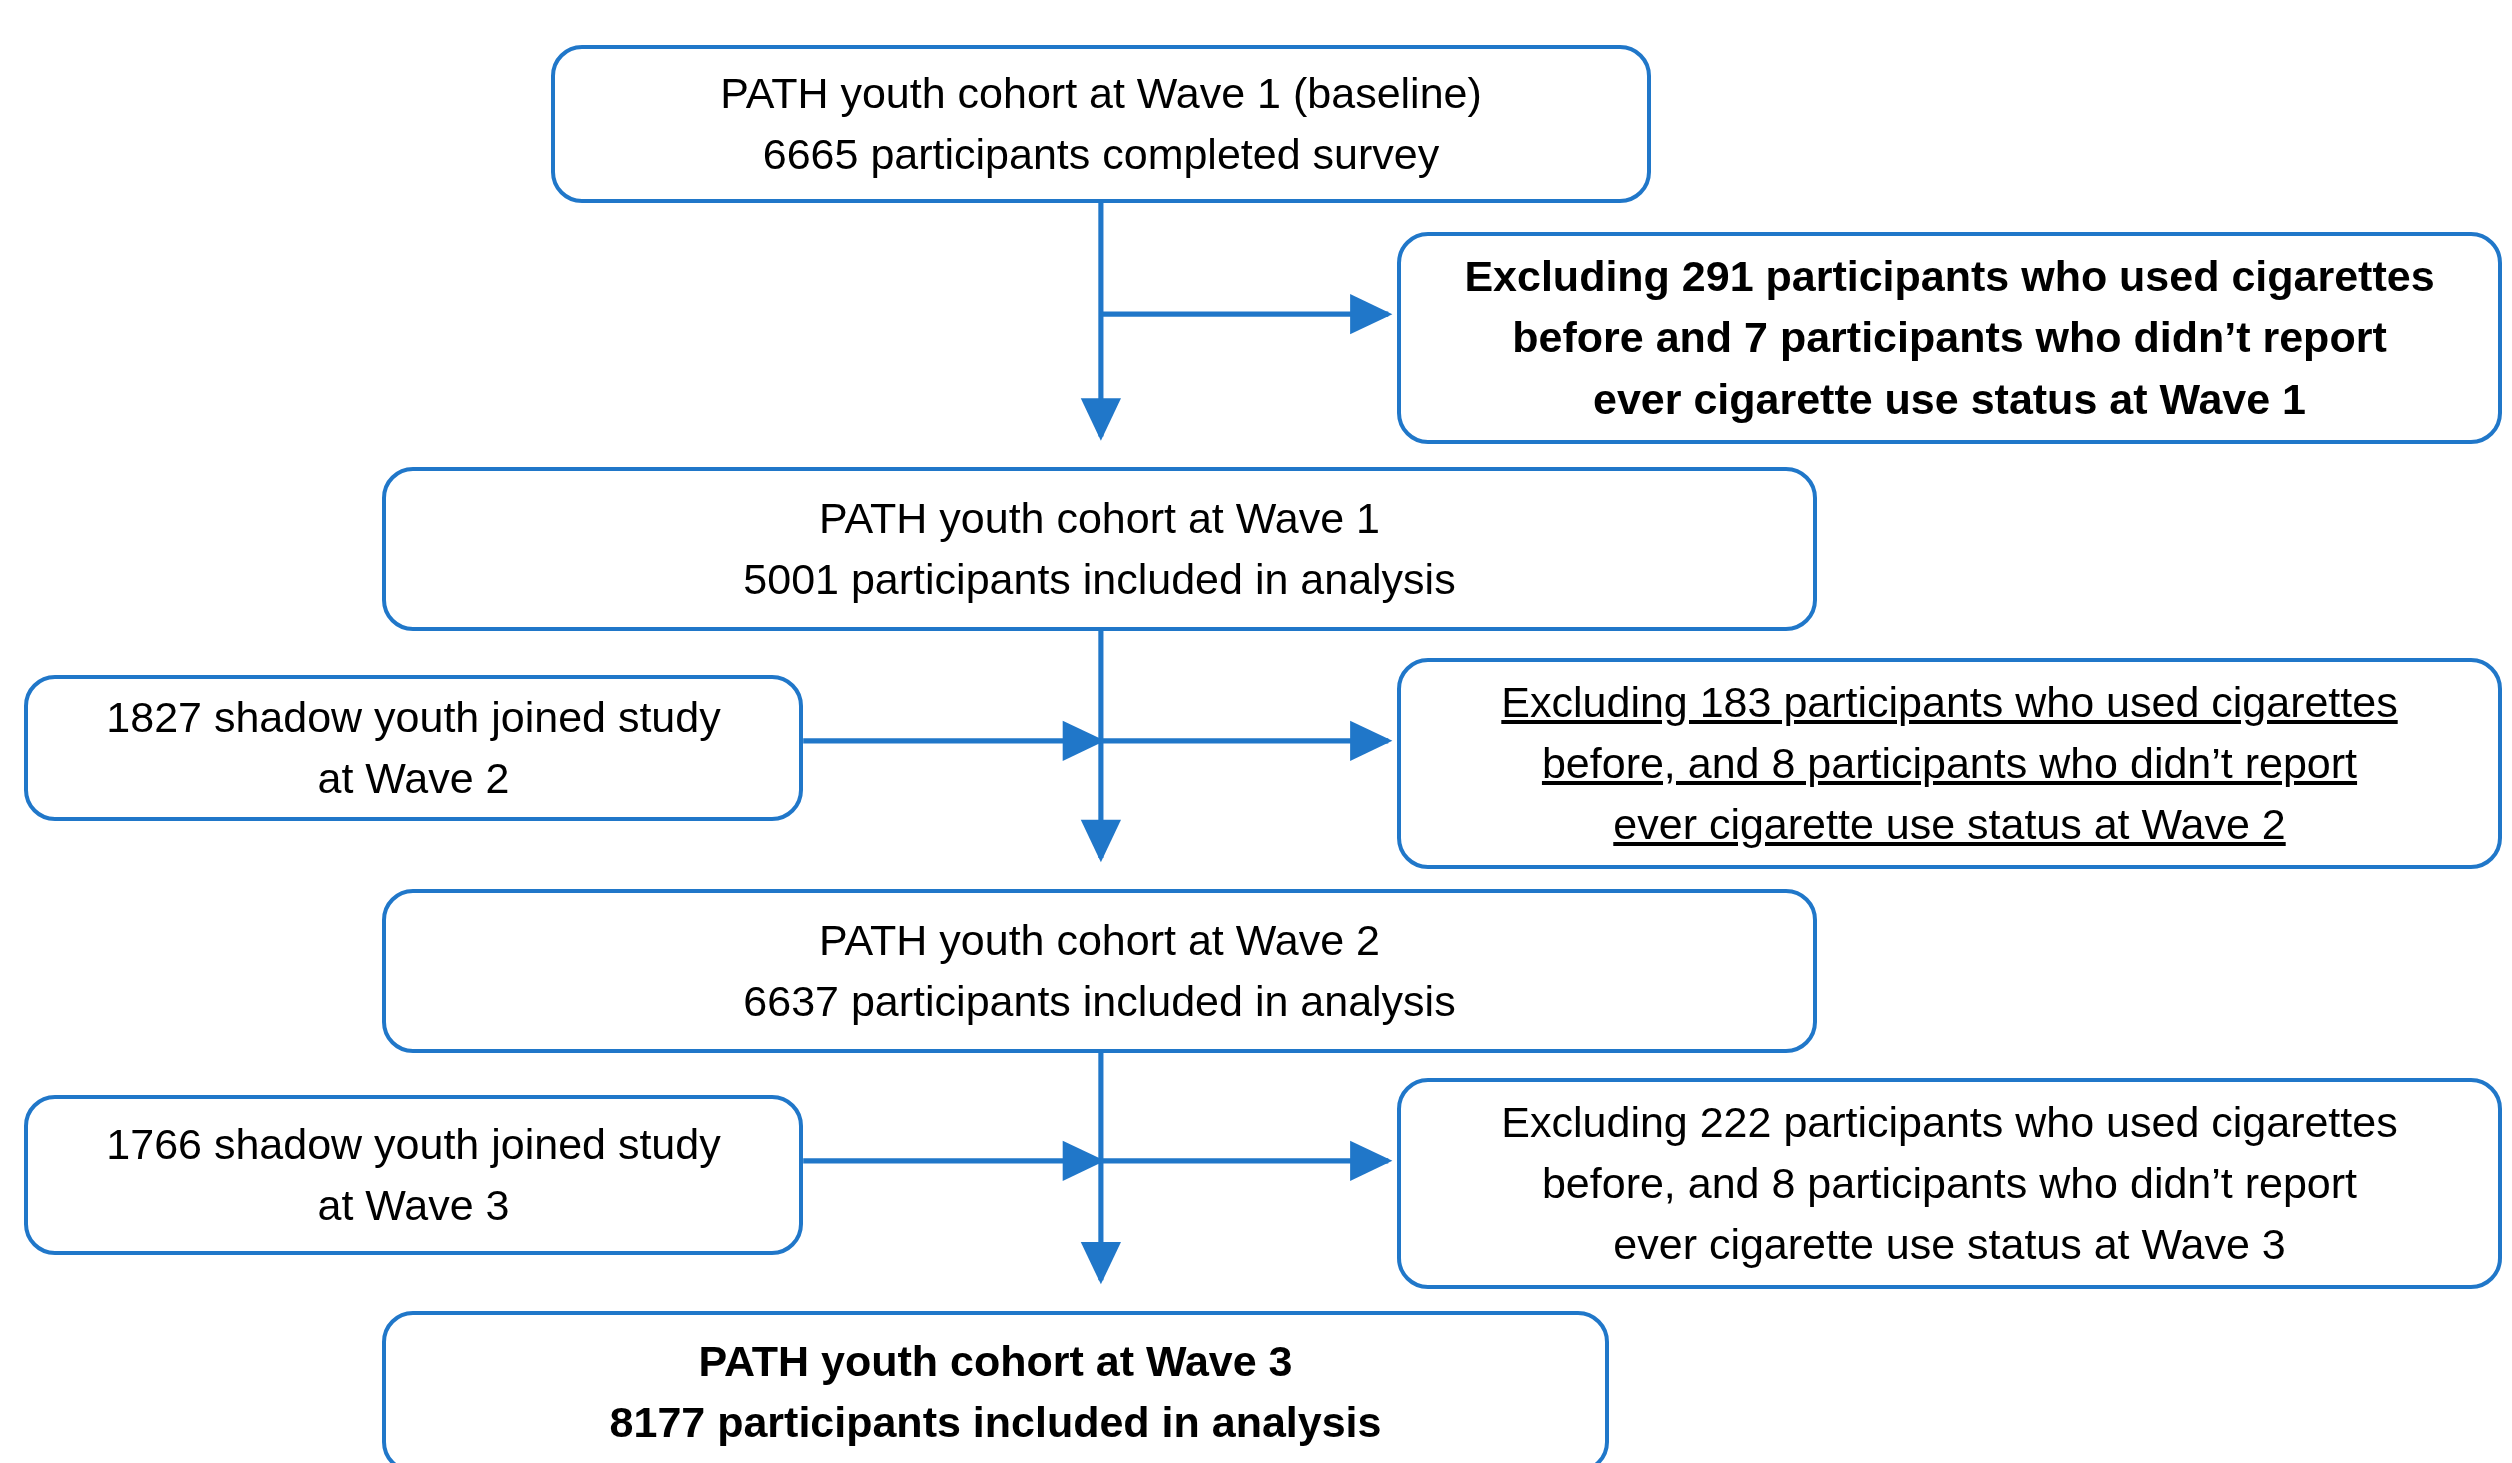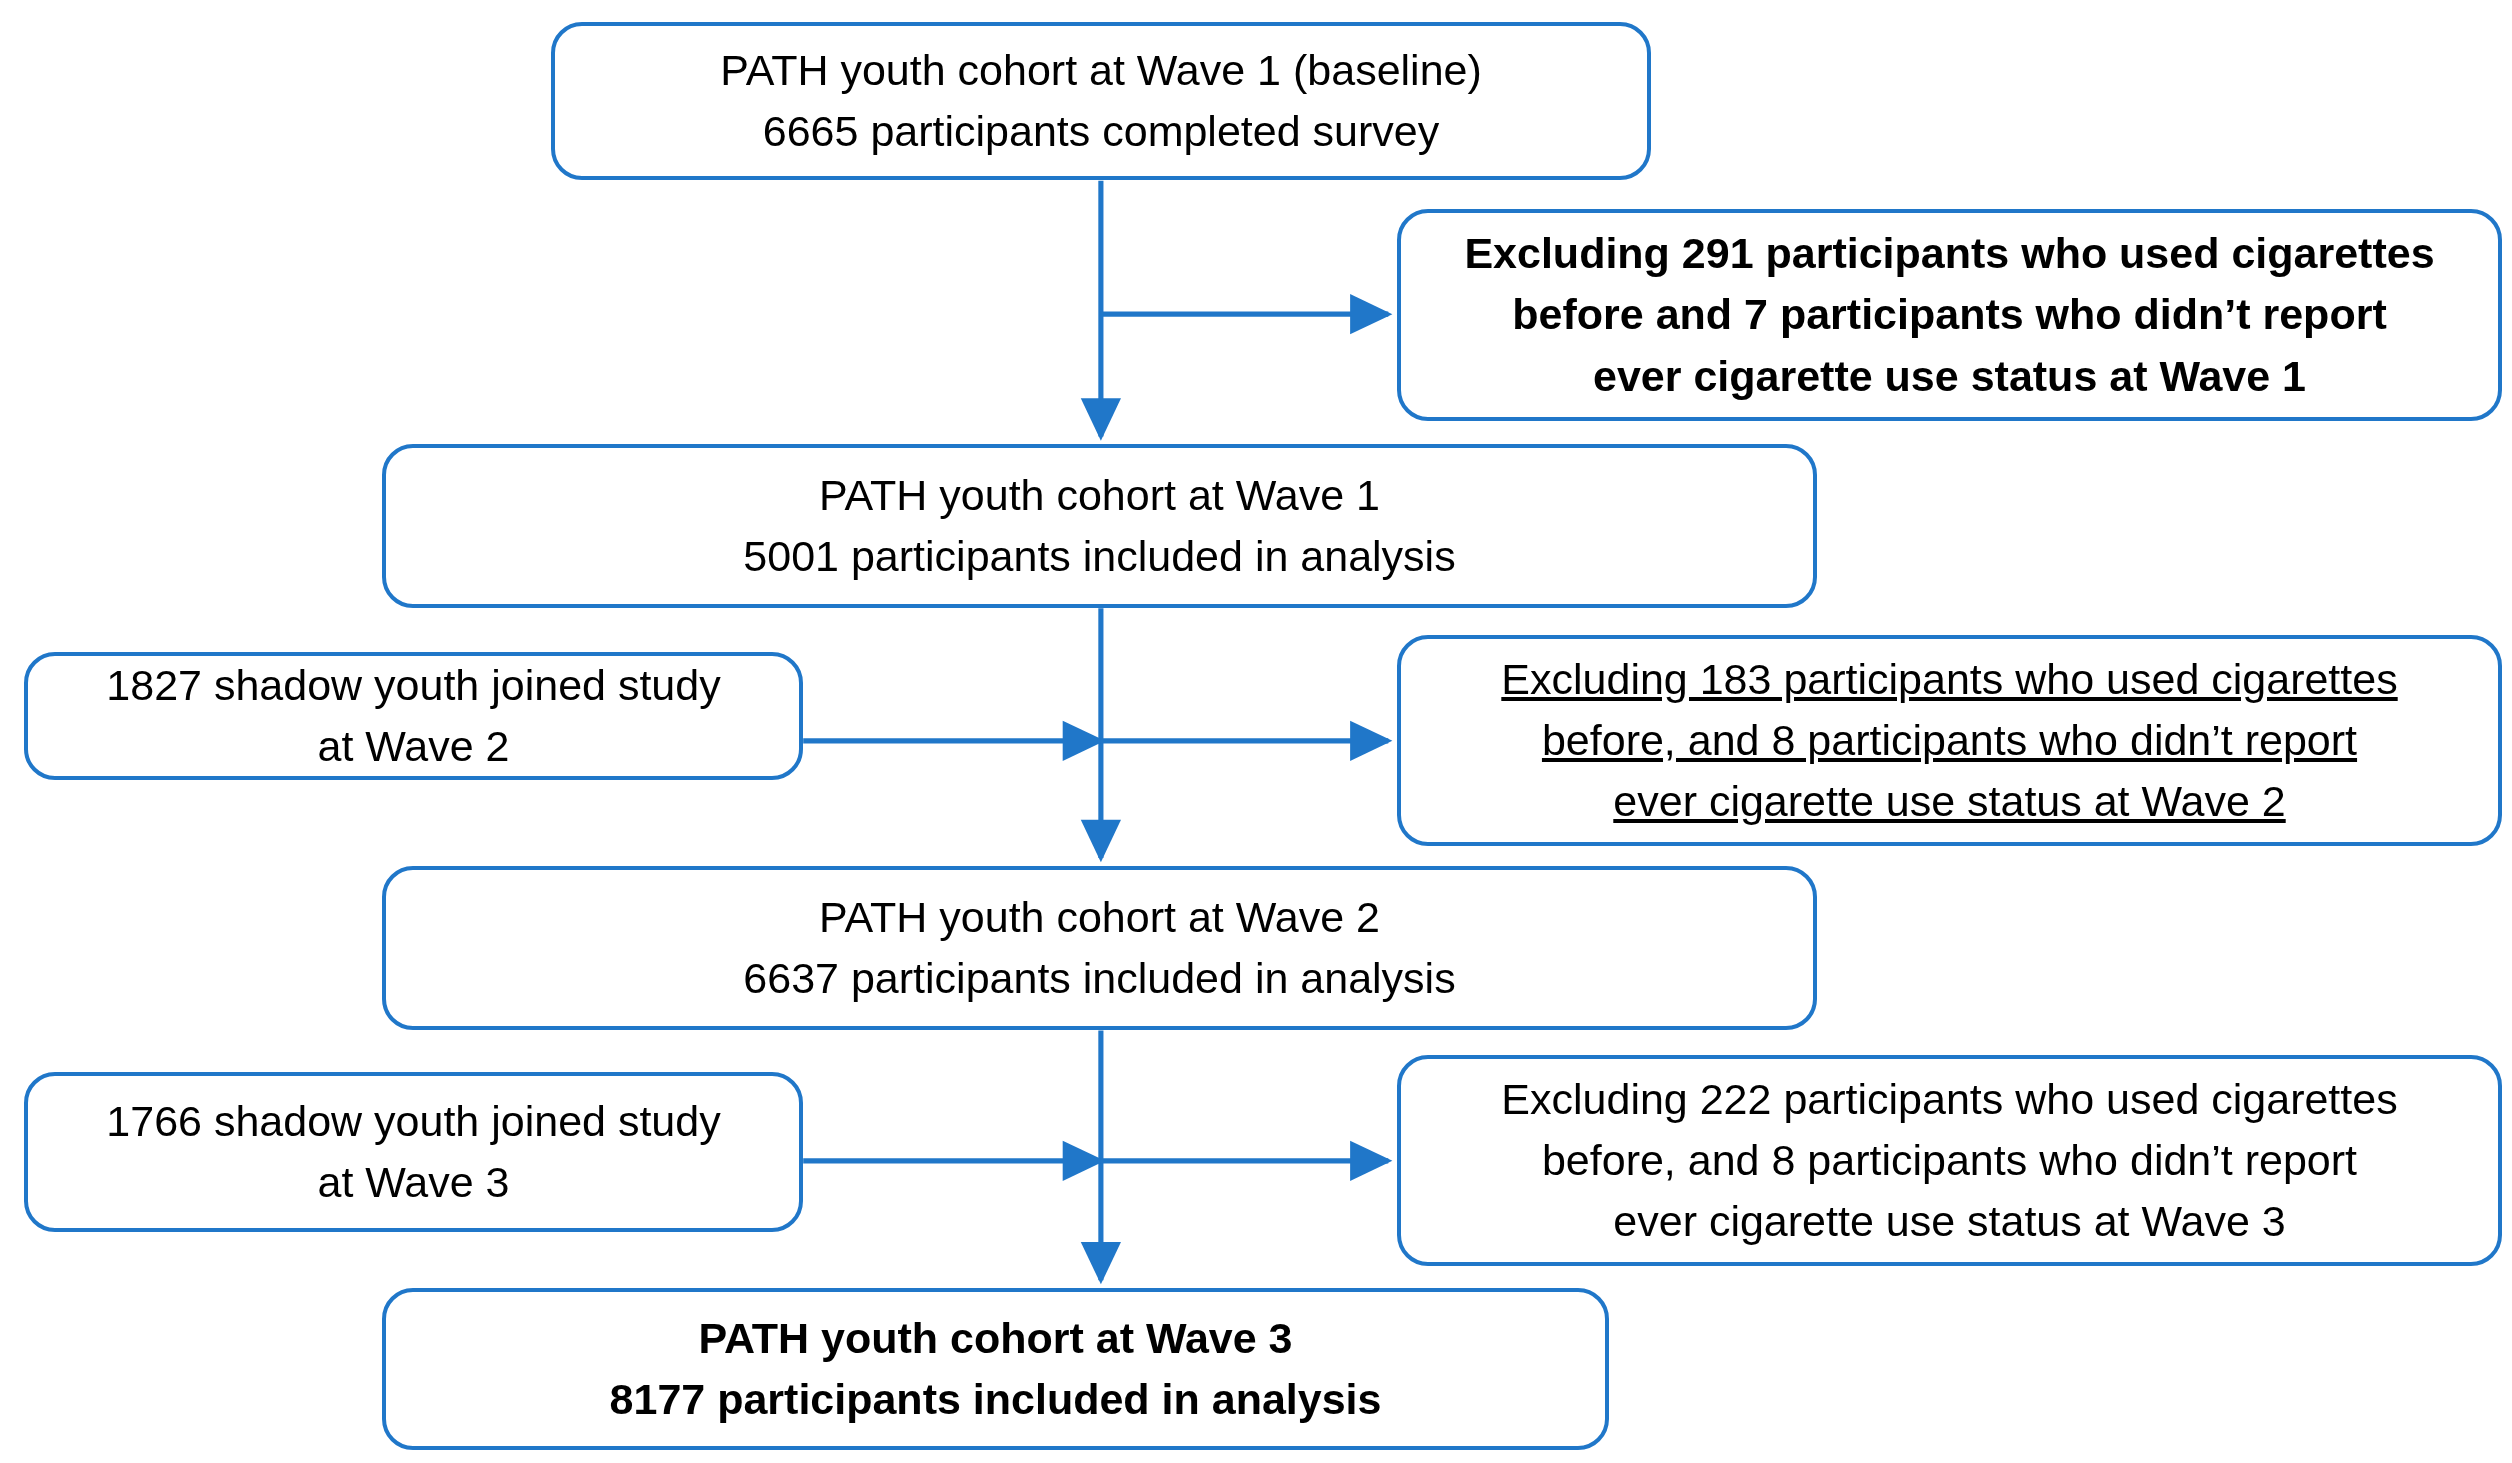--- a/index.html
+++ b/index.html
@@ -34,30 +34,31 @@
     background: #ffffff;
     display: flex;
     flex-direction: column;
     align-items: center;
     justify-content: center;
     color: #000000;
     font-size: 43px;
     line-height: 1.42;
     text-align: center;
     padding: 4.4px 22px;
+    margin-top: 23px;
   }
   .node .line {
     display: block;
     white-space: nowrap;
   }
   
   #node-baseline       { left: 551px;  top: 22px;   width: 1100px; height: 158px; }
   #node-exclusion-w1   { left: 1397px; top: 209px;  width: 1105px; height: 212px; font-weight: bold; }
   #node-wave1          { left: 382px;  top: 444px;  width: 1435px; height: 164px; }
-  #node-shadow-w2      { left: 24px;   top: 652px;  width: 779px; height: 128px; }
+  #node-shadow-w2      { left: 24px;   top: 652px;  width: 779px; height: 146px; }
   #node-exclusion-w2   { left: 1397px; top: 635px;  width: 1105px; height: 211px; text-decoration: underline; }
   #node-wave2          { left: 382px;  top: 866px; width: 1435px; height: 164px; text-align: center; }
   #node-shadow-w3      { left: 24px;   top: 1072px; width: 779px; height: 160px; }
   #node-exclusion-w3   { left: 1397px; top: 1055px; width: 1105px; height: 211px; justify-content: center; }
   #node-wave3          { left: 382px;  top: 1288px; width: 1227px; height: 162px; font-weight: bold; }
 </style>
 </head>
 <body>
 
 <div id="flow-root">

